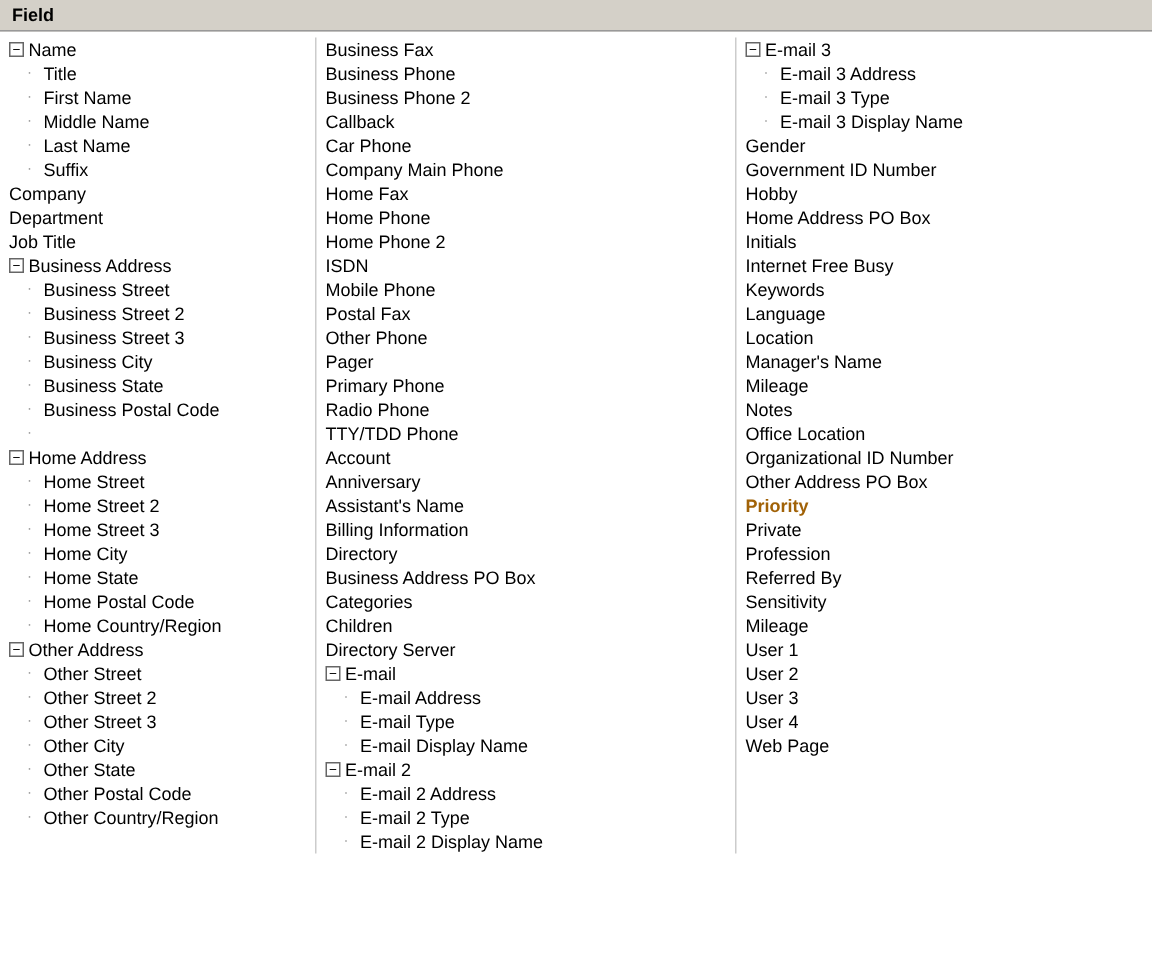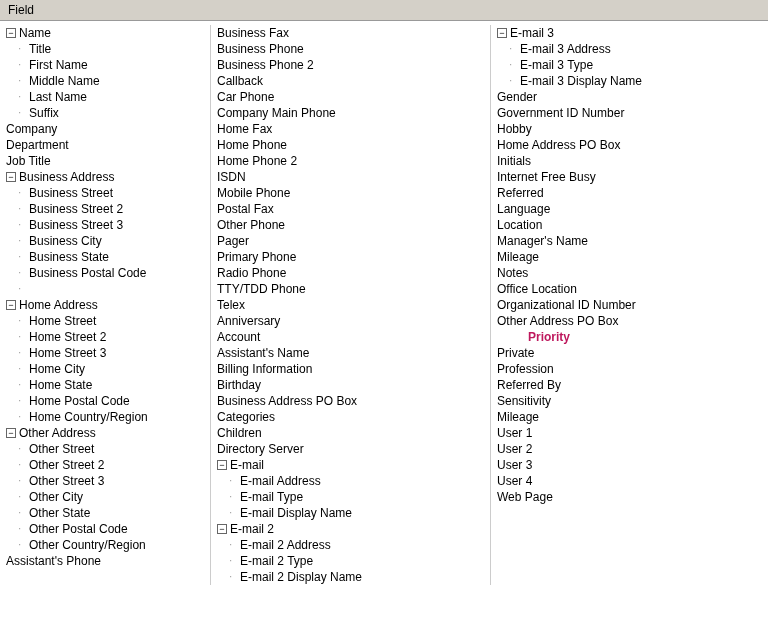--- a/index.html
+++ b/index.html
@@ -9,21 +9,21 @@
       background: #fff;
       color: #000;
       width: 768px;
       min-height: 642px;
       overflow-x: hidden;
     }
     .header {
       background: #d4d0c8;
       border-bottom: 1px solid #999;
       padding: 3px 8px;
-      font-weight: normal;
+      font-weight: bold;
       font-size: 12px;
     }
     .content {
       display: flex;
       padding: 4px 0;
     }
     .column {
       flex: 1;
       padding: 0 4px;
     }
@@ -60,23 +60,22 @@
       cursor: pointer;
     }
     .dot-line {
       display: inline-block;
       width: 8px;
       margin-right: 3px;
       color: #999;
       font-size: 10px;
     }
     .priority-text {
-      color: #be185d;
+      color: #a16207;
       font-weight: bold;
-      margin-left: 31px;
     }
     .field-label {
       font-size: 12px;
     }
   </style>
 </head>
 <body>
 
 <div class="header">
   <span>Field</span>
@@ -204,23 +203,20 @@
         <span class="field-label">Other State</span>
       </div>
       <div class="field-item" style="padding-left: 14px;">
         <span class="dot-line">·</span>
         <span class="field-label">Other Postal Code</span>
       </div>
       <div class="field-item" style="padding-left: 14px;">
         <span class="dot-line">·</span>
         <span class="field-label">Other Country/Region</span>
       </div>
-      <div class="field-item">
-        <span class="field-label">Assistant's Phone</span>
-      </div>
     </div>
   <div class="column column-2" id="col2-container">
       <div class="field-item">
         <span class="field-label">Business Fax</span>
       </div>
       <div class="field-item">
         <span class="field-label">Business Phone</span>
       </div>
       <div class="field-item">
         <span class="field-label">Business Phone 2</span>
@@ -261,36 +257,33 @@
       <div class="field-item">
         <span class="field-label">Primary Phone</span>
       </div>
       <div class="field-item">
         <span class="field-label">Radio Phone</span>
       </div>
       <div class="field-item">
         <span class="field-label">TTY/TDD Phone</span>
       </div>
       <div class="field-item">
-        <span class="field-label">Telex</span>
+        <span class="field-label">Account</span>
       </div>
       <div class="field-item">
         <span class="field-label">Anniversary</span>
       </div>
       <div class="field-item">
-        <span class="field-label">Account</span>
-      </div>
-      <div class="field-item">
         <span class="field-label">Assistant's Name</span>
       </div>
       <div class="field-item">
         <span class="field-label">Billing Information</span>
       </div>
       <div class="field-item">
-        <span class="field-label">Birthday</span>
+        <span class="field-label">Directory</span>
       </div>
       <div class="field-item">
         <span class="field-label">Business Address PO Box</span>
       </div>
       <div class="field-item">
         <span class="field-label">Categories</span>
       </div>
       <div class="field-item">
         <span class="field-label">Children</span>
       </div>
@@ -359,21 +352,21 @@
       <div class="field-item">
         <span class="field-label">Home Address PO Box</span>
       </div>
       <div class="field-item">
         <span class="field-label">Initials</span>
       </div>
       <div class="field-item">
         <span class="field-label">Internet Free Busy</span>
       </div>
       <div class="field-item">
-        <span class="field-label">Referred</span>
+        <span class="field-label">Keywords</span>
       </div>
       <div class="field-item">
         <span class="field-label">Language</span>
       </div>
       <div class="field-item">
         <span class="field-label">Location</span>
       </div>
       <div class="field-item">
         <span class="field-label">Manager's Name</span>
       </div>

